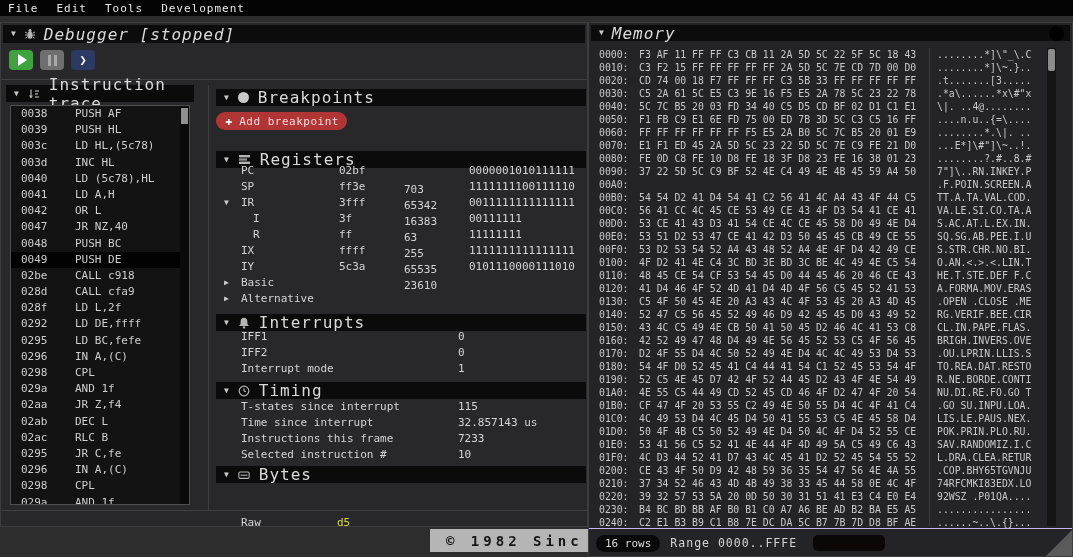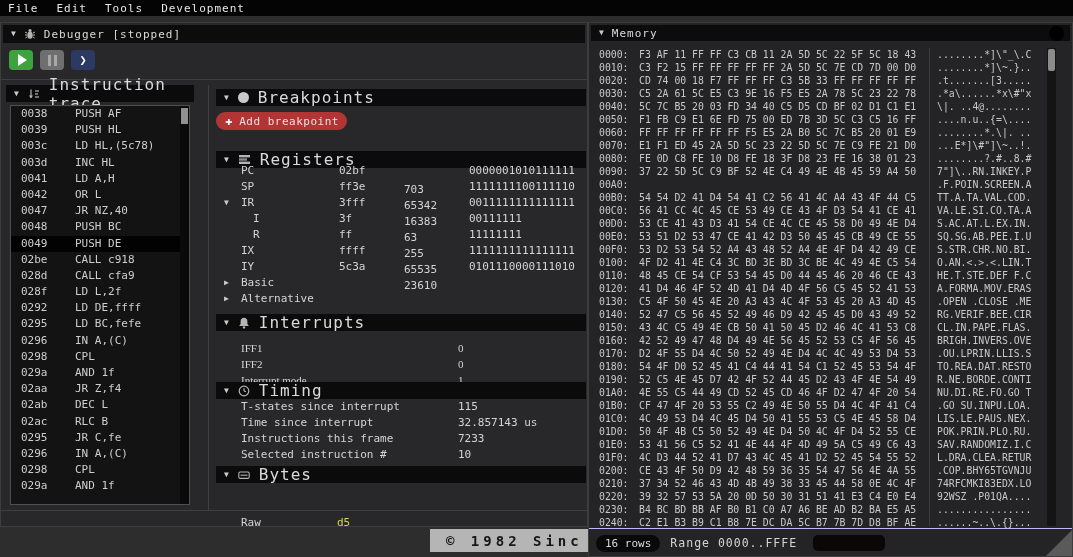--- a/index.html
+++ b/index.html
@@ -9,21 +9,21 @@
 
   
   #menubar { position:absolute; left:0; top:0; width:1073px; height:16px; background:#040404;
              display:flex; align-items:center; padding-left:8px; gap:18px; }
   .menu-item { font-size:11px; color:#e8e8e8; letter-spacing:1px; cursor:default; }
 
   
   .panel { position:absolute; background:#28282a; border:1px solid #3d3d3d; }
   .titlebar { position:absolute; left:2px; right:2px; top:2px; height:18px; background:#0c0c0c;
               display:flex; align-items:center; gap:8px; padding-left:8px; }
-  .titlebar .label { font-size:11px; color:#dadada; letter-spacing:1px; }
+  .titlebar .label { font-size:16px; color:#dadada; letter-spacing:1px;font-style:italic; }
   .tri { font-size:8px; color:#c9c9c9; line-height:1; }
   .sec-header { position:absolute; height:17px; background:#0b0b0b; display:flex; align-items:center;
                 gap:9px; padding-left:8px; }
   .sec-header .label { font-size:16px; color:#dadada; letter-spacing:1px; }
   svg.ic { flex:0 0 auto; }
 
   
   #debugger { left:0; top:22px; width:588px; height:505px; }
   #controls { position:absolute; left:8px; top:27px; display:flex; gap:7px; }
   .ctl-btn { width:24px; height:20px; border-radius:4px; display:flex; align-items:center; justify-content:center; cursor:pointer; }
@@ -59,21 +59,21 @@
   #hdr-registers { left:215px; top:128px; width:370px; }
   #reg-rows { position:absolute; left:215px; top:140px; width:370px; }
   .reg-row { position:relative; height:16px; line-height:16px; font-size:11px; white-space:pre; }
   .c-arrow { position:absolute; left:8px; top:0; font-size:8px; color:#c9c9c9; }
   .c-name { position:absolute; left:25px; color:#d4d4d4; }
   .c-hex { position:absolute; left:123px; color:#d4d4d4; }
   .c-dec { position:absolute; left:188px; color:#d4d4d4;margin-top:19px; }
   .c-bin { position:absolute; left:253px; color:#d4d4d4; }
 
   #hdr-interrupts { left:215px; top:291px; width:370px; }
-  #int-rows { position:absolute; left:215px; top:317px; width:370px;font-family:Liberation Serif, serif; }
+  #int-rows { position:absolute; left:215px; top:306px; width:370px; }
   #hdr-timing { left:215px; top:359px; width:370px; }
   #timing-rows { position:absolute; left:215px; top:376px; width:370px; }
   .kv-row { position:relative; height:16px; line-height:16px; font-size:11px; white-space:pre; }
   .kv-label { position:absolute; left:25px; color:#d4d4d4; }
   .kv-value { position:absolute; left:242px; color:#d4d4d4; }
 
   #hdr-bytes { left:215px; top:443px; width:370px; }
   #raw-row { position:absolute; left:215px; top:457px; width:370px; height:16px; line-height:16px; font-size:11px;margin-top:35px; }
   #raw-row .kv-label { left:25px; }
   #raw-value { position:absolute; left:121px; color:#d9d94c; }
@@ -166,20 +166,21 @@
         <line x1="7" y1="9" x2="11" y2="9" stroke="#b5b5b5" stroke-width="1.2"></line>
       </svg>
       <span class="label">Instruction trace</span>
     </div>
     <div id="trace-list">
       <div id="trace-rows">
           <div class="trace-row"><span class="t-addr">0038</span><span class="t-instr">PUSH AF</span></div>
           <div class="trace-row"><span class="t-addr">0039</span><span class="t-instr">PUSH HL</span></div>
           <div class="trace-row"><span class="t-addr">003c</span><span class="t-instr">LD HL,(5c78)</span></div>
           <div class="trace-row"><span class="t-addr">003d</span><span class="t-instr">INC HL</span></div>
+          <div class="trace-row"><span class="t-addr">0040</span><span class="t-instr">LD (5c78),HL</span></div>
           <div class="trace-row"><span class="t-addr">0041</span><span class="t-instr">LD A,H</span></div>
           <div class="trace-row"><span class="t-addr">0042</span><span class="t-instr">OR L</span></div>
           <div class="trace-row"><span class="t-addr">0047</span><span class="t-instr">JR NZ,40</span></div>
           <div class="trace-row"><span class="t-addr">0048</span><span class="t-instr">PUSH BC</span></div>
           <div class="trace-row sel"><span class="t-addr">0049</span><span class="t-instr">PUSH DE</span></div>
           <div class="trace-row"><span class="t-addr">02be</span><span class="t-instr">CALL c918</span></div>
           <div class="trace-row"><span class="t-addr">028d</span><span class="t-instr">CALL cfa9</span></div>
           <div class="trace-row"><span class="t-addr">028f</span><span class="t-instr">LD L,2f</span></div>
           <div class="trace-row"><span class="t-addr">0292</span><span class="t-instr">LD DE,ffff</span></div>
           <div class="trace-row"><span class="t-addr">0295</span><span class="t-instr">LD BC,fefe</span></div>

